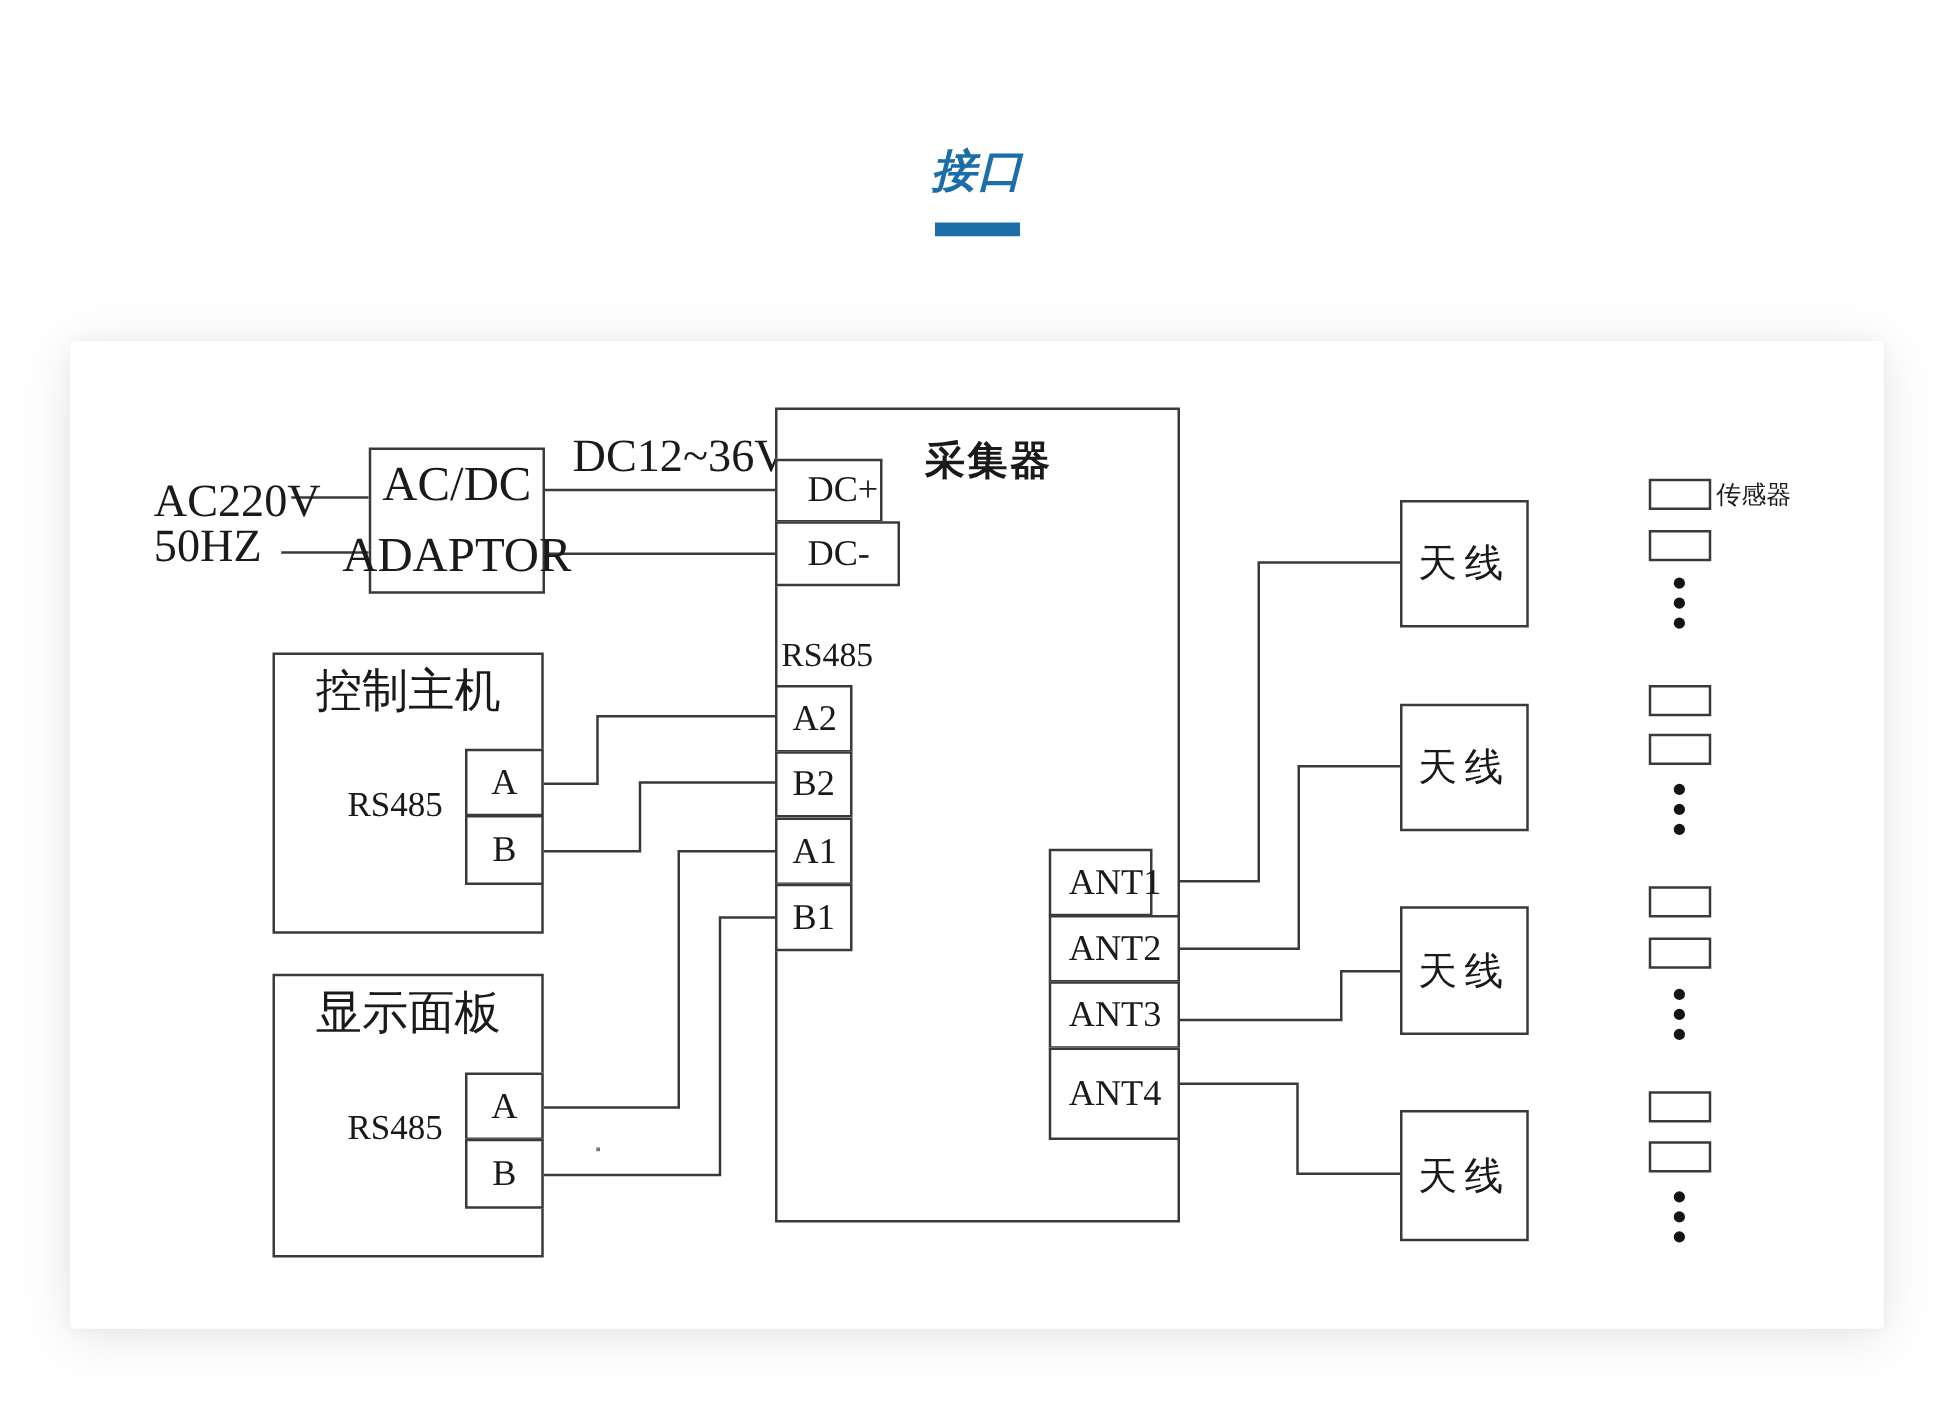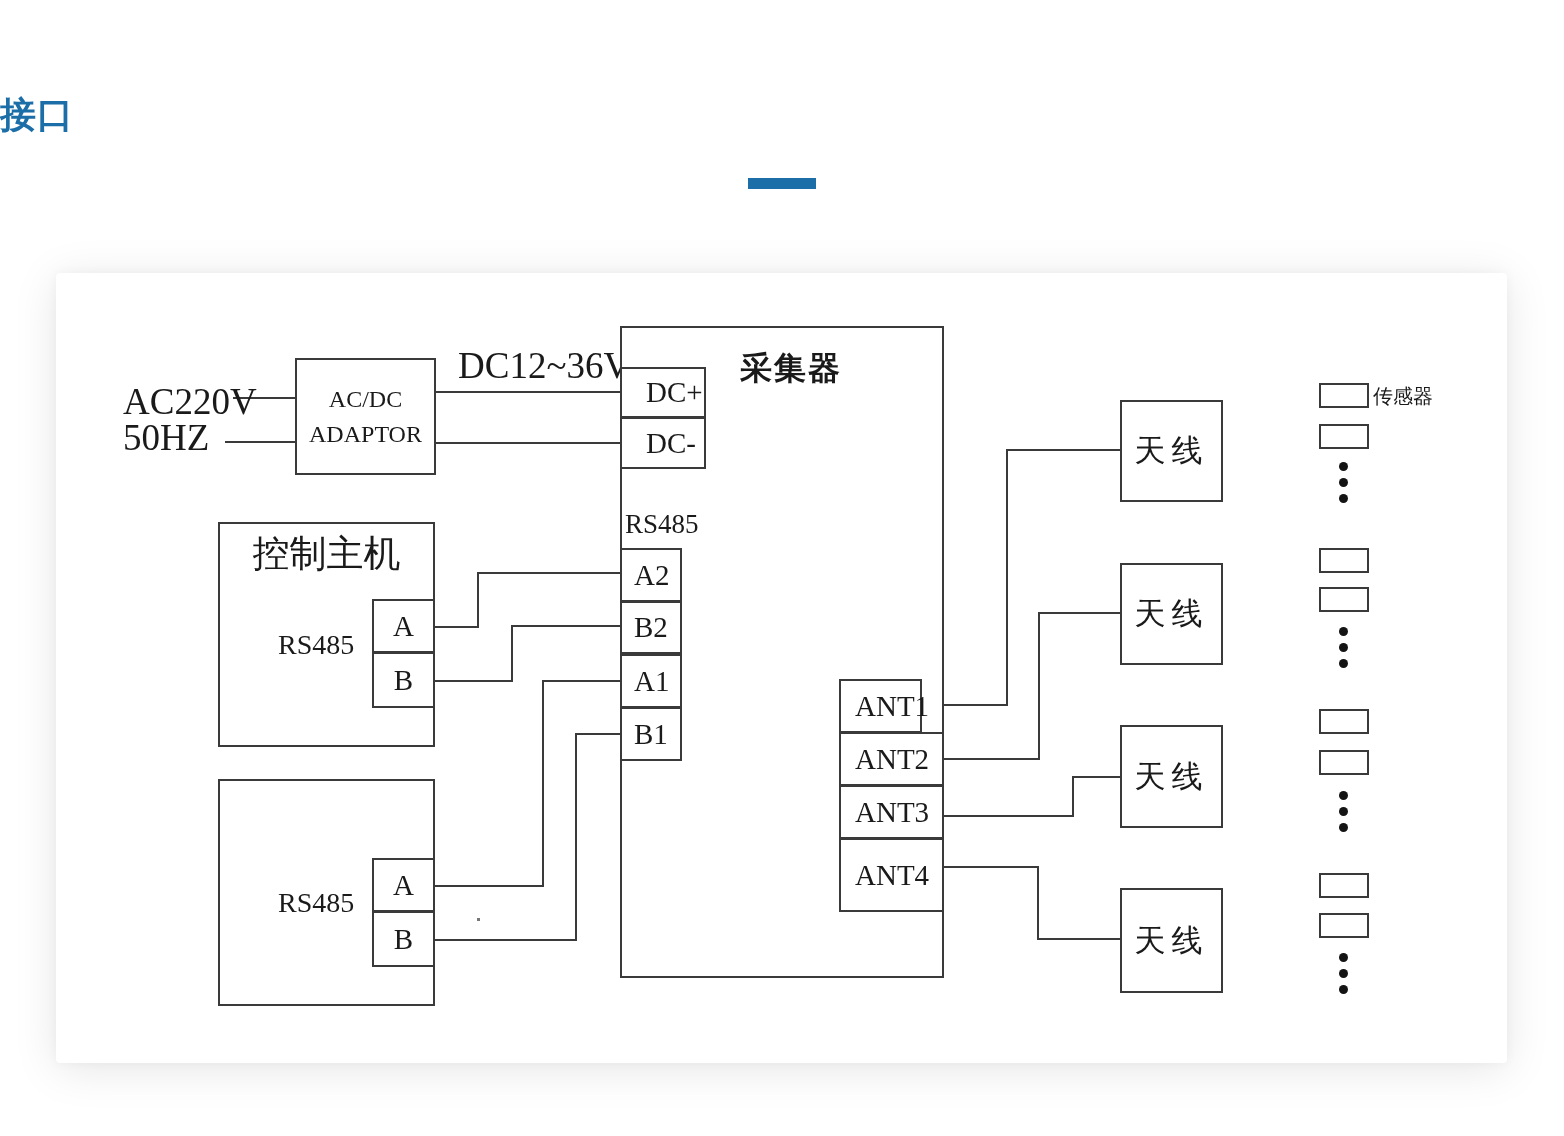--- a/index.html
+++ b/index.html
@@ -3,21 +3,21 @@
 <meta charset="utf-8">
 <style>
   * { margin: 0; padding: 0; box-sizing: border-box; }
   html, body { background: #ffffff; }
   body {
     width: 1564px; height: 1136px;
     position: relative; overflow: hidden;
     font-family: "Liberation Serif", "DejaVu Serif", serif;
     color: #1a1a1a;
   }
-  .section-head { position: absolute; left: 0; right: 0; top: 91px; text-align: left; }
+  .section-head { position: absolute; left: 0; right: 0; top: 113px; text-align: center; font-style: italic; }
   .section-title {
     font-family: "Liberation Sans", "DejaVu Sans", sans-serif;
     font-size: 36px; font-weight: 700; color: #1c6ea8; letter-spacing: 1px;
   }
   .title-bar { position: absolute; left: 748px; top: 178px; width: 68px; height: 11px; background: #1c6ea8; }
 
   .panel {
     position: absolute; left: 56px; top: 273px; width: 1451px; height: 790px;
     background: #ffffff; border-radius: 4px;
     box-shadow: 0 6px 45px rgba(0,0,0,0.10), 0 0 12px rgba(0,0,0,0.04);
@@ -38,21 +38,21 @@
   .term.center { justify-content: center; }
 
   .lbl { font-size: 37px; line-height: 1.15; white-space: nowrap; }
   .lbl.small { font-size: 20px; }
   .lbl.big   { font-size: 32px; font-weight: 700; letter-spacing: 2px; }
   .lbl.centered { text-align: center; }
 
   .adaptor-box {
     left: 239px; top: 85px; width: 141px; height: 117px;
     display: flex; flex-direction: column; align-items: center; justify-content: center;
-    font-size: 24px; line-height: 1.45;
+    font-size: 39px; line-height: 1.45;
   }
   .antenna {
     display: flex; align-items: center; justify-content: center;
     font-size: 31px; letter-spacing: 6px;
   }
   .sensor-rect { width: 50px; height: 25px; border: 2px solid #3a3a3a; background: #fff; }
   .dot { width: 9px; height: 9px; border-radius: 50%; background: #141414; }
   .stray { width: 3px; height: 3px; background: #777; }
 </style>
 </head>
@@ -90,39 +90,40 @@
     <div>ADAPTOR</div>
   </div>
 
   <div class="lbl" style="left:402px; top:72px;">DC12~36V</div>
 
   <div class="box" style="left:564px; top:53px; width:324px; height:652px;"></div>
   <div class="lbl big" style="left:684px; top:77px;">采集器</div>
   <div class="lbl" style="left:569px; top:236px; font-size:27px;">RS485</div>
 
   <div class="term pad8" style="left:564px; top:94px;  width:86px; height:51px;">DC+</div>
-  <div class="term pad8" style="left:564px; top:144px; width:86px; height:52px;">DC-</div>
+  <div class="term pad8" style="left:564px; top:144px; width:100px; height:52px;">DC-</div>
 
   <div class="term pad12" style="left:564px; top:275px; width:62px; height:54px;">A2</div>
   <div class="term pad12" style="left:564px; top:328px; width:62px; height:53px;">B2</div>
   <div class="term pad12" style="left:564px; top:381px; width:62px; height:54px;">A1</div>
   <div class="term pad12" style="left:564px; top:434px; width:62px; height:54px;text-align:right;">B1</div>
 
   <div class="term pad14" style="left:783px; top:406px; width:83px; height:54px;">ANT1</div>
   <div class="term pad14" style="left:783px; top:459px; width:105px; height:54px;">ANT2</div>
   <div class="term pad14" style="left:783px; top:512px; width:105px; height:54px;">ANT3</div>
   <div class="term pad14" style="left:783px; top:565px; width:105px; height:74px;">ANT4</div>
 
   <div class="box" style="left:162px; top:249px; width:217px; height:225px;"></div>
   <div class="lbl centered" style="left:162px; top:260px; width:217px;">控制主机</div>
   <div class="lbl" style="left:222px; top:356px; font-size:28px;">RS485</div>
   <div class="term center" style="left:316px; top:326px; width:63px; height:54px;">A</div>
   <div class="term center" style="left:316px; top:379px; width:63px; height:56px;">B</div>
 
   <div class="box" style="left:162px; top:506px; width:217px; height:227px;"></div>
+  <div class="lbl centered" style="left:162px; top:517px; width:217px;">显示面板</div>
   <div class="lbl" style="left:222px; top:614px; font-size:28px;">RS485</div>
   <div class="term center" style="left:316px; top:585px; width:63px; height:54px;">A</div>
   <div class="term center" style="left:316px; top:638px; width:63px; height:56px;">B</div>
 
   <div class="stray" style="left:421px; top:645px;"></div>
 
   <div class="box antenna" style="left:1064px; top:127px; width:103px; height:102px;">天线</div>
   <div class="box antenna" style="left:1064px; top:290px; width:103px; height:102px;">天线</div>
   <div class="box antenna" style="left:1064px; top:452px; width:103px; height:103px;">天线</div>
   <div class="box antenna" style="left:1064px; top:615px; width:103px; height:105px;">天线</div>

